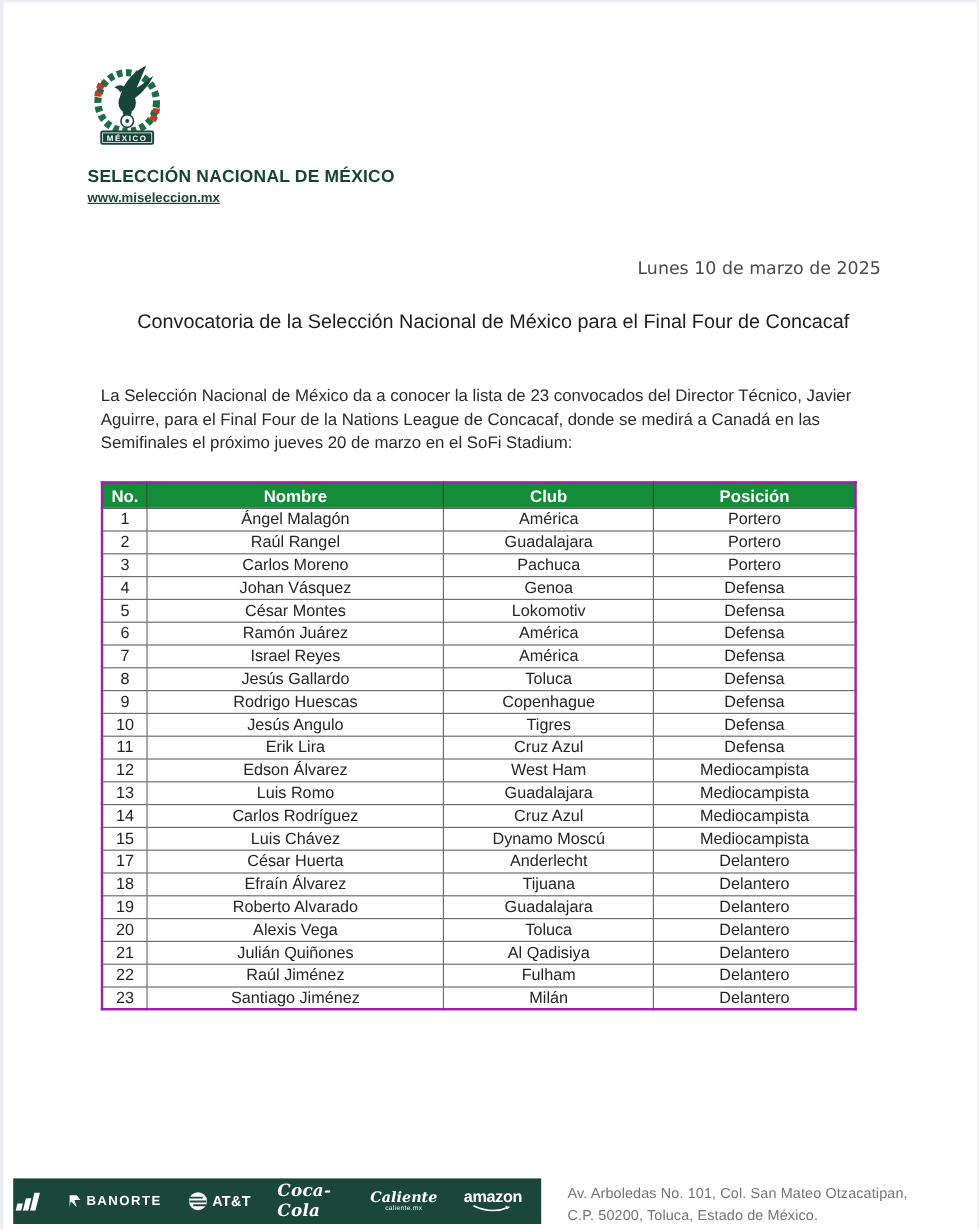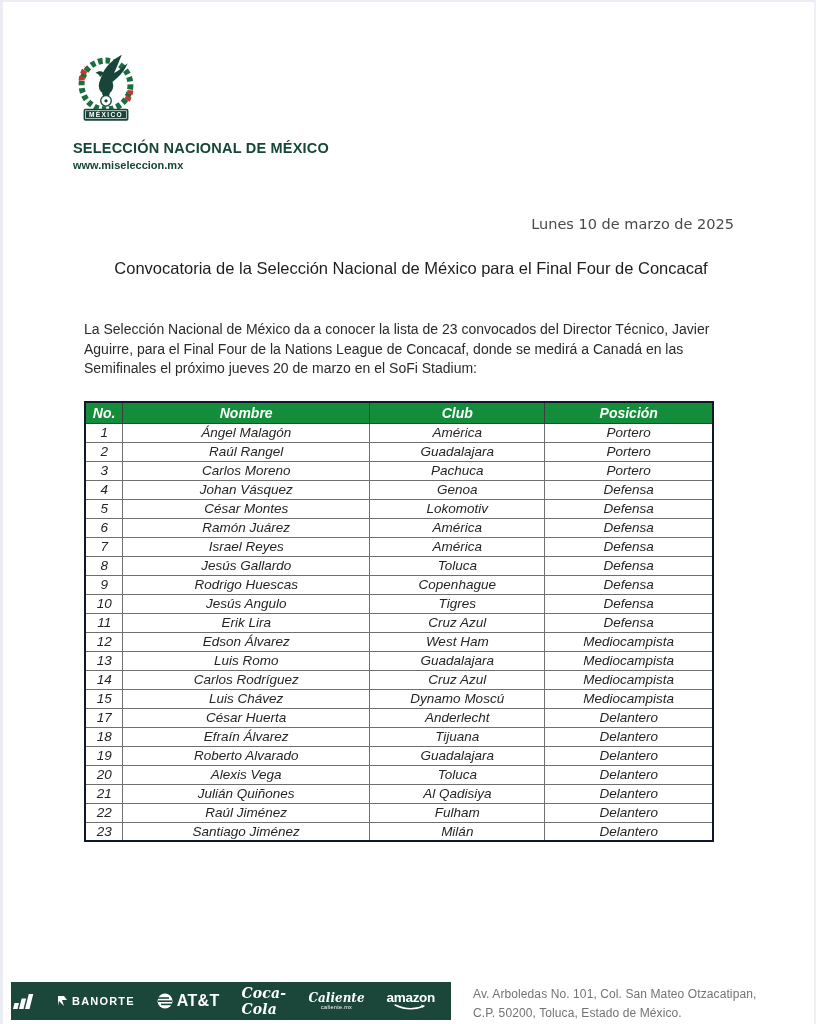--- a/index.html
+++ b/index.html
@@ -17,45 +17,44 @@
   
   .brand { position: absolute; left: 70px; top: 42px; }
   .crest { display: block; }
   .org-name {
     margin-top: 14px;
     font-size: 14.5px; font-weight: bold; letter-spacing: 0.2px;
     color: #154734;
   }
   .website {
     margin-top: 3px;
-    font-size: 11px; font-weight: bold; color: #154734;
+    font-size: 11px; font-weight: bold; color: #154734; text-decoration: underline;
   }
   
   .date-line {
     position: absolute; top: 214px; right: 80px;
     font-family: "DejaVu Sans", sans-serif;
     font-size: 14.5px; color: #4a4a4a;
   }
   .doc-title {
     position: absolute; top: 256px; left: 88px; width: 640px;
     text-align: center;
     font-size: 16.5px; font-weight: normal; line-height: 1.25; color: #1d1d1d;
   }
   .intro {
     position: absolute; top: 318px; left: 81px; width: 660px;
     font-size: 14px; line-height: 1.4; color: #2a2a2a;
   }
   
   .squad-table-wrap { position: absolute; top: 399px; left: 81px; }
   table.squad {
     border-collapse: collapse;
-    border: 2px solid #0f172a;
+    border: 2px solid #a21caf;
     table-layout: fixed;
     width: 630px;
-    font-style: italic;
   }
   table.squad th {
     background: #148D3B;
     color: #ffffff;
     font-size: 14px; font-weight: bold;
     height: 21px;
     border: 1px solid #3d3d3d;
     text-align: center; vertical-align: middle;
   }
   table.squad td {
@@ -75,21 +74,21 @@
     width: 440px; height: 38px;
     background: #1B463A;
     display: flex; align-items: center; justify-content: flex-end;
     gap: 22px; padding-right: 16px;
     color: #fff;
   }
   .sponsor { display: flex; align-items: center; gap: 4px; }
   .sponsor-banorte .wordmark {
     font-size: 11px; font-weight: bold; letter-spacing: 1.2px;
   }
-  .sponsor-att .wordmark { font-size: 16px; font-weight: bold; letter-spacing: 0.3px; }
+  .sponsor-att .wordmark { font-size: 12px; font-weight: bold; letter-spacing: 0.3px; }
   .sponsor-cocacola .wordmark {
     font-family: "DejaVu Serif", serif; font-style: italic; font-weight: bold;
     font-size: 14px; letter-spacing: 0.2px;
   }
   .sponsor-caliente { flex-direction: column; gap: 0; line-height: 1; }
   .sponsor-caliente .wordmark {
     font-family: "DejaVu Serif", serif; font-style: italic; font-weight: bold;
     font-size: 12px;
   }
   .sponsor-caliente .subtext { font-size: 5.5px; margin-top: 1px; letter-spacing: 0.3px; }

